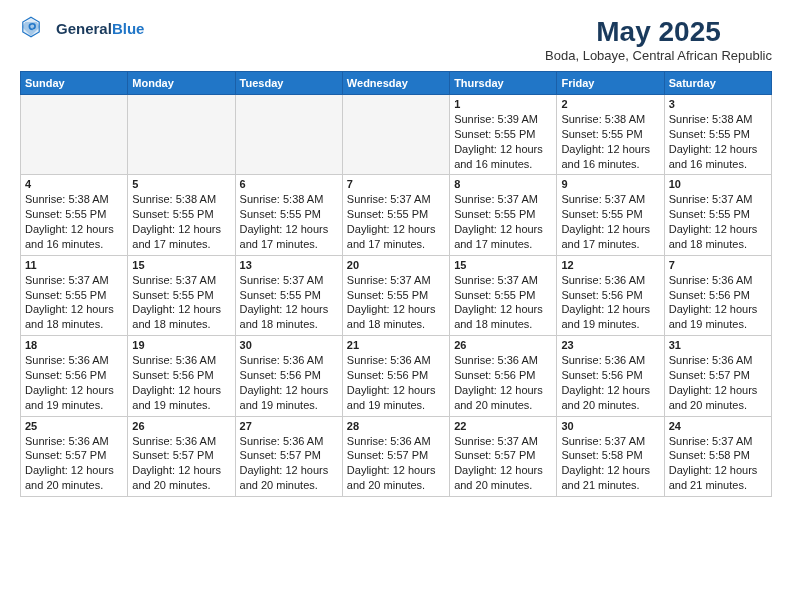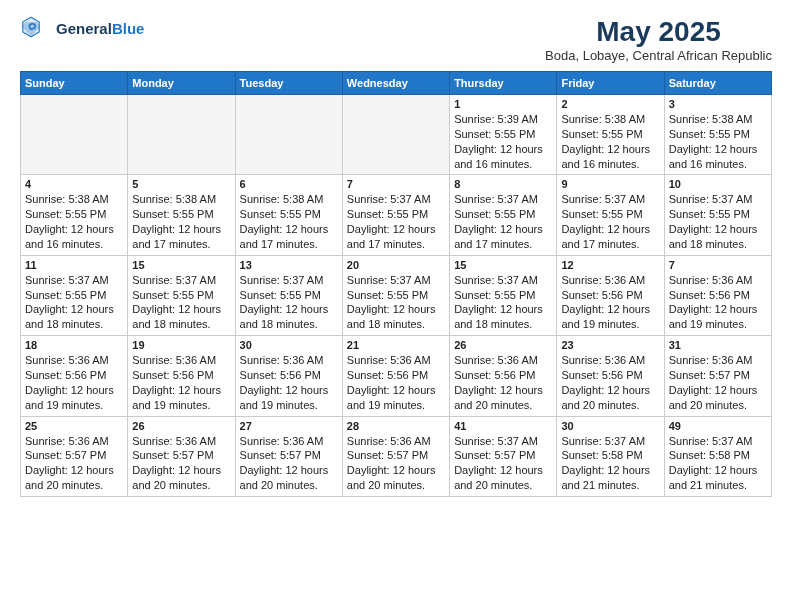--- a/index.html
+++ b/index.html
@@ -325,35 +325,35 @@
 and 20 minutes.</div>
           </td>
           <td>
             <span class="day-num">28</span>
             <div class="cell-text" style="white-space: pre-line;">Sunrise: 5:36 AM
 Sunset: 5:57 PM
 Daylight: 12 hours
 and 20 minutes.</div>
           </td>
           <td>
-            <span class="day-num">41</span>
+            <span class="day-num">22</span>
             <div class="cell-text" style="white-space: pre-line;">Sunrise: 5:37 AM
 Sunset: 5:57 PM
 Daylight: 12 hours
 and 20 minutes.</div>
           </td>
           <td>
             <span class="day-num">30</span>
             <div class="cell-text" style="white-space: pre-line;">Sunrise: 5:37 AM
 Sunset: 5:58 PM
 Daylight: 12 hours
 and 21 minutes.</div>
           </td>
           <td>
-            <span class="day-num">49</span>
+            <span class="day-num">24</span>
             <div class="cell-text" style="white-space: pre-line;">Sunrise: 5:37 AM
 Sunset: 5:58 PM
 Daylight: 12 hours
 and 21 minutes.</div>
           </td>
         </tr>
       </tbody>
   </table>
 </div>
 

